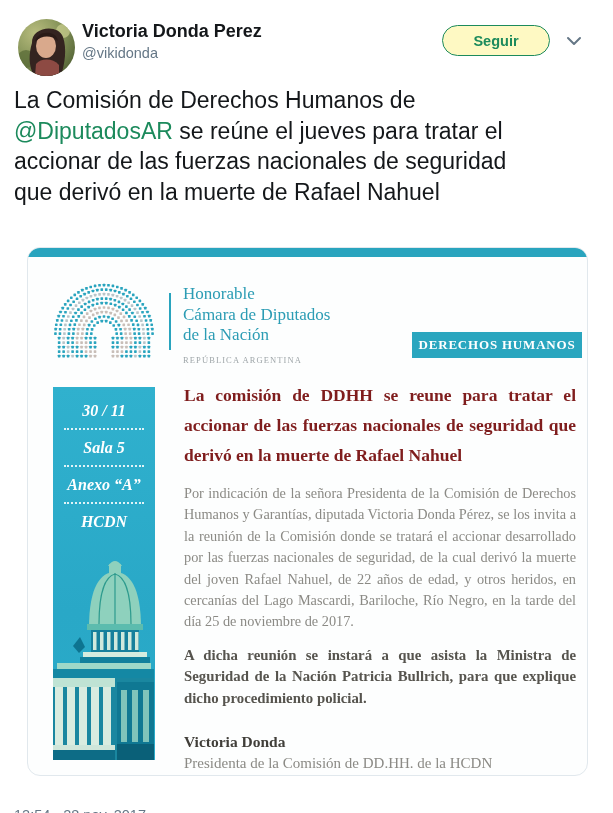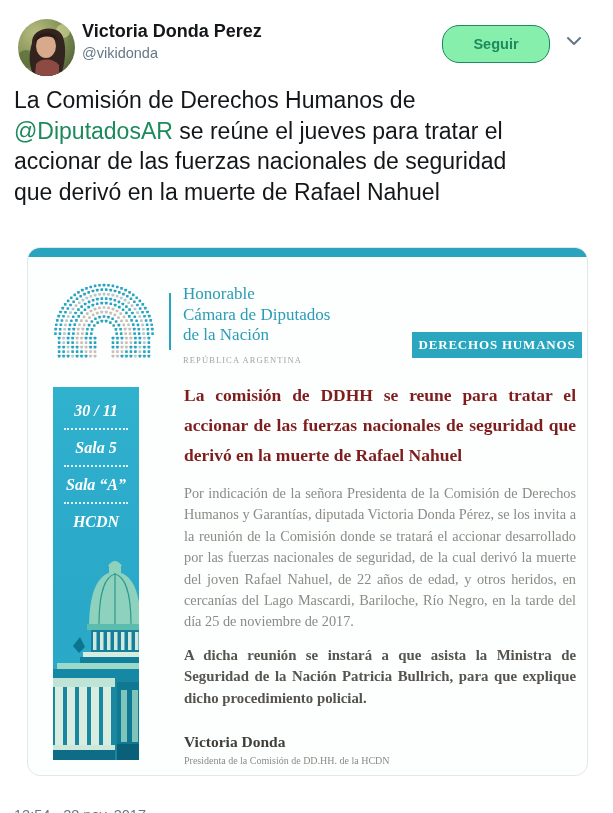--- a/index.html
+++ b/index.html
@@ -4,22 +4,22 @@
 <style>
   html,body{margin:0;padding:0;background:#fff;}
   #screen{position:relative;width:613px;height:813px;background:#fff;overflow:hidden;
           font-family:"Liberation Sans",sans-serif;padding-left:16px;}
 
   
   .avatar{position:absolute;left:18px;top:19px;width:57px;height:57px;border-radius:50%;
           overflow:hidden;cursor:pointer;}
   .author-name{position:absolute;left:82px;top:21px;font-size:18px;font-weight:bold;color:#14171a;}
   .author-handle{position:absolute;left:82px;top:45px;font-size:14.5px;color:#657786;text-align:right;}
-  .follow-btn{position:absolute;left:442px;top:25px;width:108px;height:38px;border:1.5px solid var(--link-green,#1c8a5c);
-          border-radius:17px;background:#86efac;color:var(--link-green,#1c8a5c);font-weight:bold;font-size:14.5px;
+  .follow-btn{position:absolute;left:442px;top:25px;width:108px;height:31px;border:1.5px solid var(--link-green,#1c8a5c);
+          border-radius:17px;background:#fef9c3;color:var(--link-green,#1c8a5c);font-weight:bold;font-size:14.5px;
           display:flex;align-items:center;justify-content:center;cursor:pointer;box-sizing:border-box;}
   .more-chevron{position:absolute;left:566px;top:36px;cursor:pointer;line-height:0;}
 
   
   .tweet-text{position:absolute;left:14px;top:85px;max-width:516px;font-size:23px;line-height:30.5px;
           font-weight:300;color:#14171a;}
   .tweet-text .mention{color:var(--link-green,#1c8a5c);text-decoration:none;cursor:pointer;}
 
   
   .card{position:absolute;left:27px;top:247px;width:561px;height:529px;background:#fdfefe;
@@ -28,34 +28,34 @@
 
   .hemicycle-wrap{position:absolute;left:26px;top:33px;width:100px;height:78px;}
   .org-divider{position:absolute;left:141px;top:45px;width:2px;height:57px;background:var(--accent-teal,#29a4be);}
   .org-name{position:absolute;left:155px;top:36px;font-family:"Liberation Serif",serif;
             font-size:17px;line-height:20.5px;color:#2b9cb4;}
   .org-sub{margin-top:4px;font-size:8.5px;letter-spacing:1.1px;color:#9fa6a9;font-family:"Liberation Serif",serif;}
   .badge{position:absolute;left:384px;top:84px;width:170px;height:26px;background:var(--badge-teal,#2aa6bf);
          color:#fff;font-family:"Liberation Serif",serif;font-weight:bold;font-size:13px;letter-spacing:.8px;
          display:flex;align-items:center;justify-content:center;text-align:right;}
 
-  .side-panel{position:absolute;left:25px;top:139px;width:86px;height:373px;
+  .side-panel{position:absolute;left:25px;top:139px;width:102px;height:373px;
               background:linear-gradient(180deg,#30b1ce 0%,#29a8c7 60%,#2aabc9 100%);overflow:hidden;}
   .side-list{list-style:none;margin:6px 0 0 0;padding:0;}
   .side-list li{margin:0 11px;padding:9px 0 8px 0;text-align:center;color:#fff;
               font-family:"Liberation Serif",serif;font-style:italic;font-weight:bold;font-size:16px;}
   .side-list li + li{border-top:2px dotted rgba(255,255,255,.85);}
   .building{position:absolute;left:0;bottom:0;width:101px;height:200px;}
 
   .flyer-body{position:absolute;left:156px;top:132px;width:392px;font-family:"Liberation Serif",serif;}
   .flyer-headline{margin:0;font-size:17.5px;line-height:30px;font-weight:bold;color:#7f1d1d;text-align:justify;}
   .flyer-p1{margin:13px 0 0 0;font-size:14.3px;line-height:21.4px;color:#8b8a85;text-align:justify;}
   .flyer-p2{margin:12px 0 0 0;font-size:14.8px;line-height:21.5px;color:#56544e;font-weight:bold;text-align:justify;}
   .sig-name{margin:24px 0 0 0;font-size:15.5px;font-weight:bold;color:#403e39;}
-  .sig-title{margin:4px 0 0 0;font-size:10px;color:#8b8a85;}
+  .sig-title{margin:4px 0 0 0;font-size:15px;color:#8b8a85;}
 
   .timestamp{position:absolute;left:14px;top:807px;font-size:14.5px;color:#657786;}
 </style>
 </head>
 <body>
 
 <div id="screen">
 
   <div class="avatar">
     <svg width="57" height="57" viewBox="0 0 57 57">
@@ -391,21 +391,21 @@
       <div>Cámara de Diputados</div>
       <div>de la Nación</div>
       <div class="org-sub">REPÚBLICA ARGENTINA</div>
     </div>
     <div class="badge">DERECHOS HUMANOS</div>
 
     <div class="side-panel">
       <ul class="side-list">
         <li>30 / 11</li>
         <li>Sala 5</li>
-        <li>Sala “A”</li>
+        <li>Anexo “A”</li>
         <li>HCDN</li>
       </ul>
       <svg class="building" viewBox="0 0 101 200">
         <rect x="56" y="4" width="12" height="10" rx="1" fill="#8ed1bd"></rect>
         <path d="M55,6 Q62,-4 69,6 Z" fill="#8ed1bd"></path>
         <path d="M36,68 C36,26 48,12 62,12 C76,12 88,26 88,68 Z" fill="#8ed1bd"></path>
         <path d="M46,64 C46,28 54,16 62,14 M62,66 L62,13 M78,64 C78,28 70,16 62,14" stroke="#2e9b8e" stroke-width="1.2" fill="none"></path>
         <rect x="34" y="64" width="56" height="6" fill="#5cbcae"></rect>
         <rect x="38" y="70" width="48" height="22" fill="#16809c"></rect>
         <rect x="40" y="72" width="3.5" height="18" fill="#cfe9dd"></rect>

